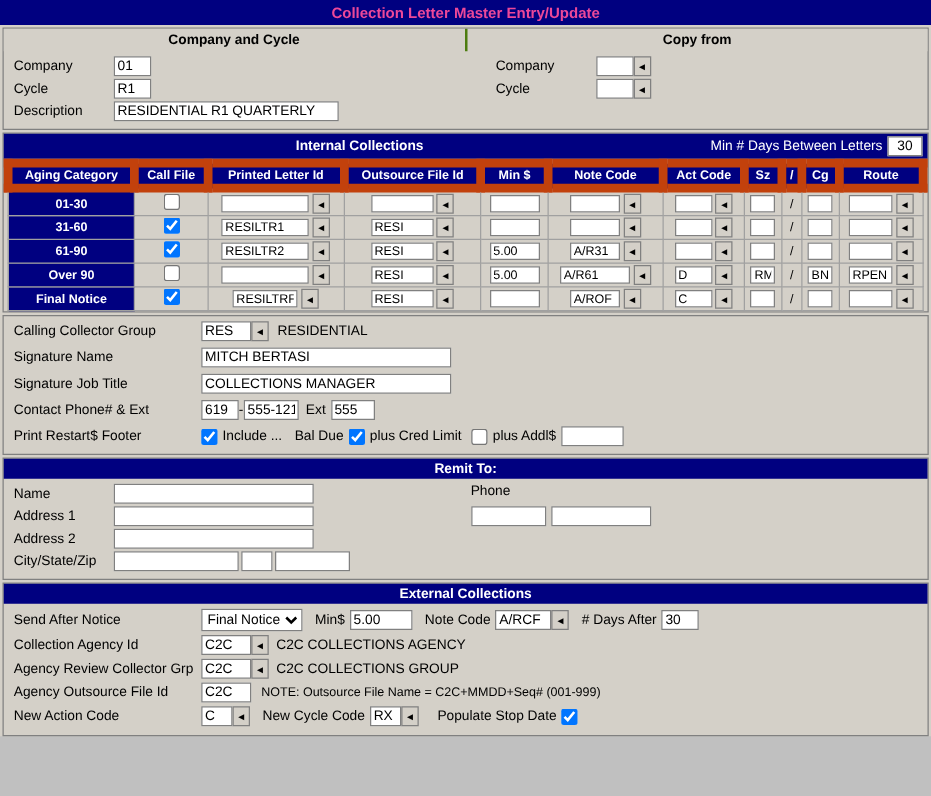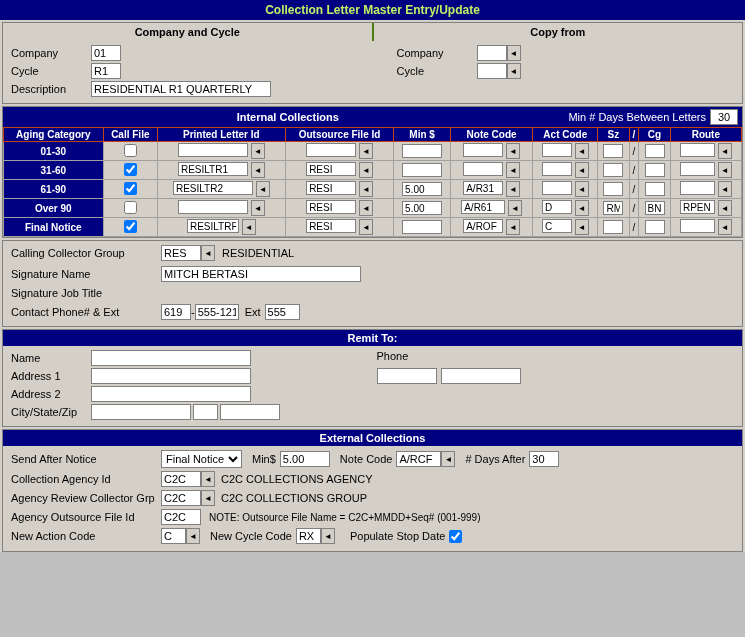--- a/index.html
+++ b/index.html
@@ -1,20 +1,20 @@
 <!DOCTYPE html>
 <html><head>
   <meta charset="utf-8">
   <style>
     * { box-sizing: border-box; margin: 0; padding: 0; }
     body { font-family: Arial, sans-serif; font-size: 11px; background: #c0c0c0; }
     
     .title-bar {
       background: #000080;
-      color: #bef264;
+      color: #ec4899;
       text-align: center;
       padding: 3px 0;
       font-size: 12px;
       font-weight: bold;
     }
     
     .main-container {
       background: #d4d0c8;
       width: 745px;
     }
@@ -72,21 +72,21 @@
     }
     
     .collections-table {
       width: 100%;
       border-collapse: collapse;
     }
     
     .collections-table th {
       background: #000080;
       color: white;
-      border: 1px solid #c2410c;
+      border: 7px solid #c2410c;
       padding: 1px 2px;
       font-size: 10px;
       font-weight: bold;
       text-align: center;
     }
     
     .collections-table td {
       border: 1px solid #a0a0a0;
       padding: 1px 2px;
       font-size: 10px;
@@ -291,21 +291,21 @@
           <td>
             <input type="text" style="width: 35px;" value="">
             <button class="arrow-btn">◄</button>
           </td>
         </tr>
 
         <tr>
           <td class="label-cell">61-90</td>
           <td><input type="checkbox" checked="" style=""></td>
           <td>
-            <input type="text" style="width: 80px;" value="RESILTR2">
+            <input type="text" style="width: 70px;" value="RESILTR2">
             <button class="arrow-btn">◄</button>
           </td>
           <td>
             <input type="text" style="width: 50px;" value="RESI">
             <button class="arrow-btn">◄</button>
           </td>
           <td><input type="text" style="width: 40px;" value="5.00"></td>
           <td>
             <input type="text" style="width: 40px;" value="A/R31">
             <button class="arrow-btn">◄</button>
@@ -329,21 +329,21 @@
           <td>
             <input type="text" style="width: 70px;" value="">
             <button class="arrow-btn">◄</button>
           </td>
           <td>
             <input type="text" style="width: 50px;" value="RESI">
             <button class="arrow-btn">◄</button>
           </td>
           <td><input type="text" style="width: 40px;" value="5.00"></td>
           <td>
-            <input type="text" style="width: 44px;" value="A/R61">
+            <input type="text" style="width: 56px;" value="A/R61">
             <button class="arrow-btn">◄</button>
           </td>
           <td>
             <input type="text" style="width: 30px;" value="D">
             <button class="arrow-btn">◄</button>
           </td>
           <td><input type="text" style="width: 20px;" value="RM"></td>
           <td>/</td>
           <td><input type="text" style="width: 20px;" value="BN"></td>
           <td>
@@ -391,28 +391,40 @@
         <input type="text" style="width: 40px;" value="RES">
         <button class="arrow-btn">◄</button>
         <span style="margin-left:7px;">RESIDENTIAL</span>
       </div>
       <div class="field-row">
         <span class="field-label" style="min-width:150px;">Signature Name</span>
         <input type="text" style="width: 200px;" value="MITCH BERTASI">
       </div>
       <div class="field-row">
         <span class="field-label" style="min-width:150px;">Signature Job Title</span>
+        <input type="text" style="width: 200px;" value="COLLECTIONS MANAGER">
       </div>
       <div class="field-row">
         <span class="field-label" style="min-width:150px;">Contact Phone# &amp; Ext</span>
         <input type="text" style="width: 30px;" value="619">
         <span>-</span>
         <input type="text" style="width: 44px;" value="555-1212">
         <span style="margin-left:6px;">Ext</span>
         <input type="text" style="width: 35px; margin-left: 4px;" value="555">
+      </div>
+      <div class="field-row">
+        <span class="field-label" style="min-width:150px;">Print Restart$ Footer</span>
+        <input type="checkbox" checked="" style="">
+        <span style="margin-left:4px;">Include ...</span>
+        <span style="margin-left:10px;">Bal Due</span>
+        <input type="checkbox" checked="" style="margin-left: 4px;">
+        <span style="margin-left:4px;">plus Cred Limit</span>
+        <input type="checkbox" style="margin-left: 8px;">
+        <span style="margin-left:4px;">plus Addl$</span>
+        <input type="text" style="width: 50px; margin-left: 4px;" value="">
       </div>
     </div>
   </div>
 
   <div class="section-wrapper">
     <div class="section-header">Remit To:</div>
     <div style="display:flex; padding:4px 8px; gap:8px;">
       <div style="flex:1;">
         <div class="field-row">
           <span class="field-label" style="min-width:80px;">Name</span>

